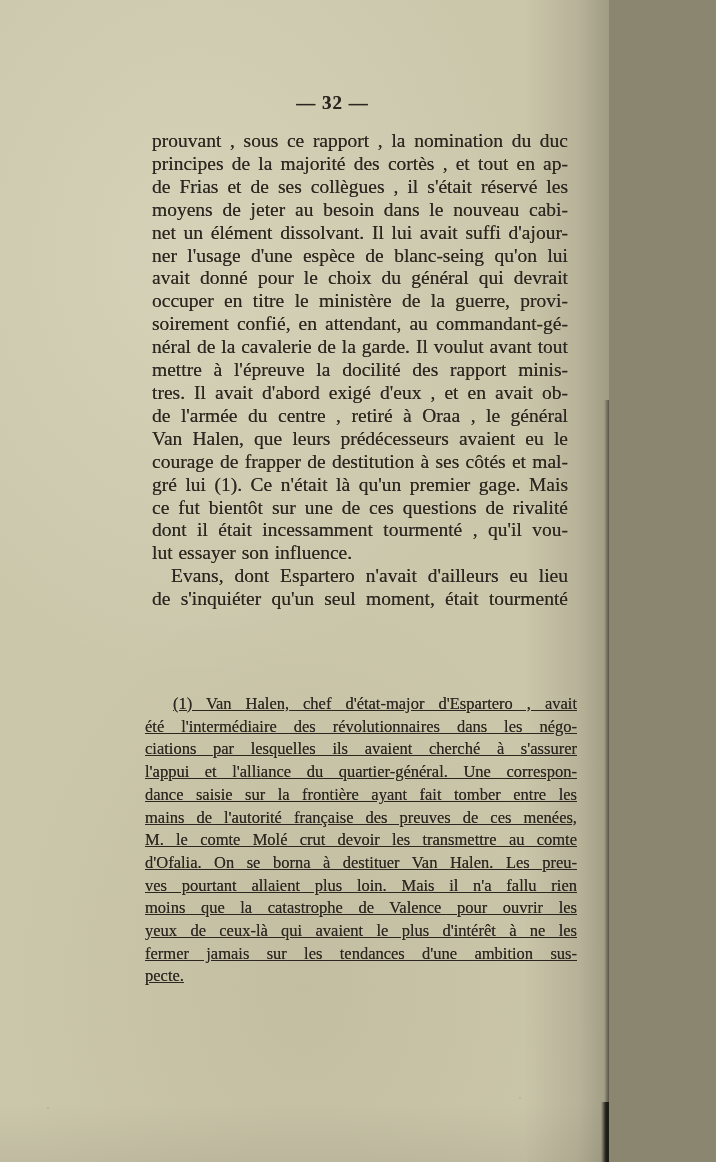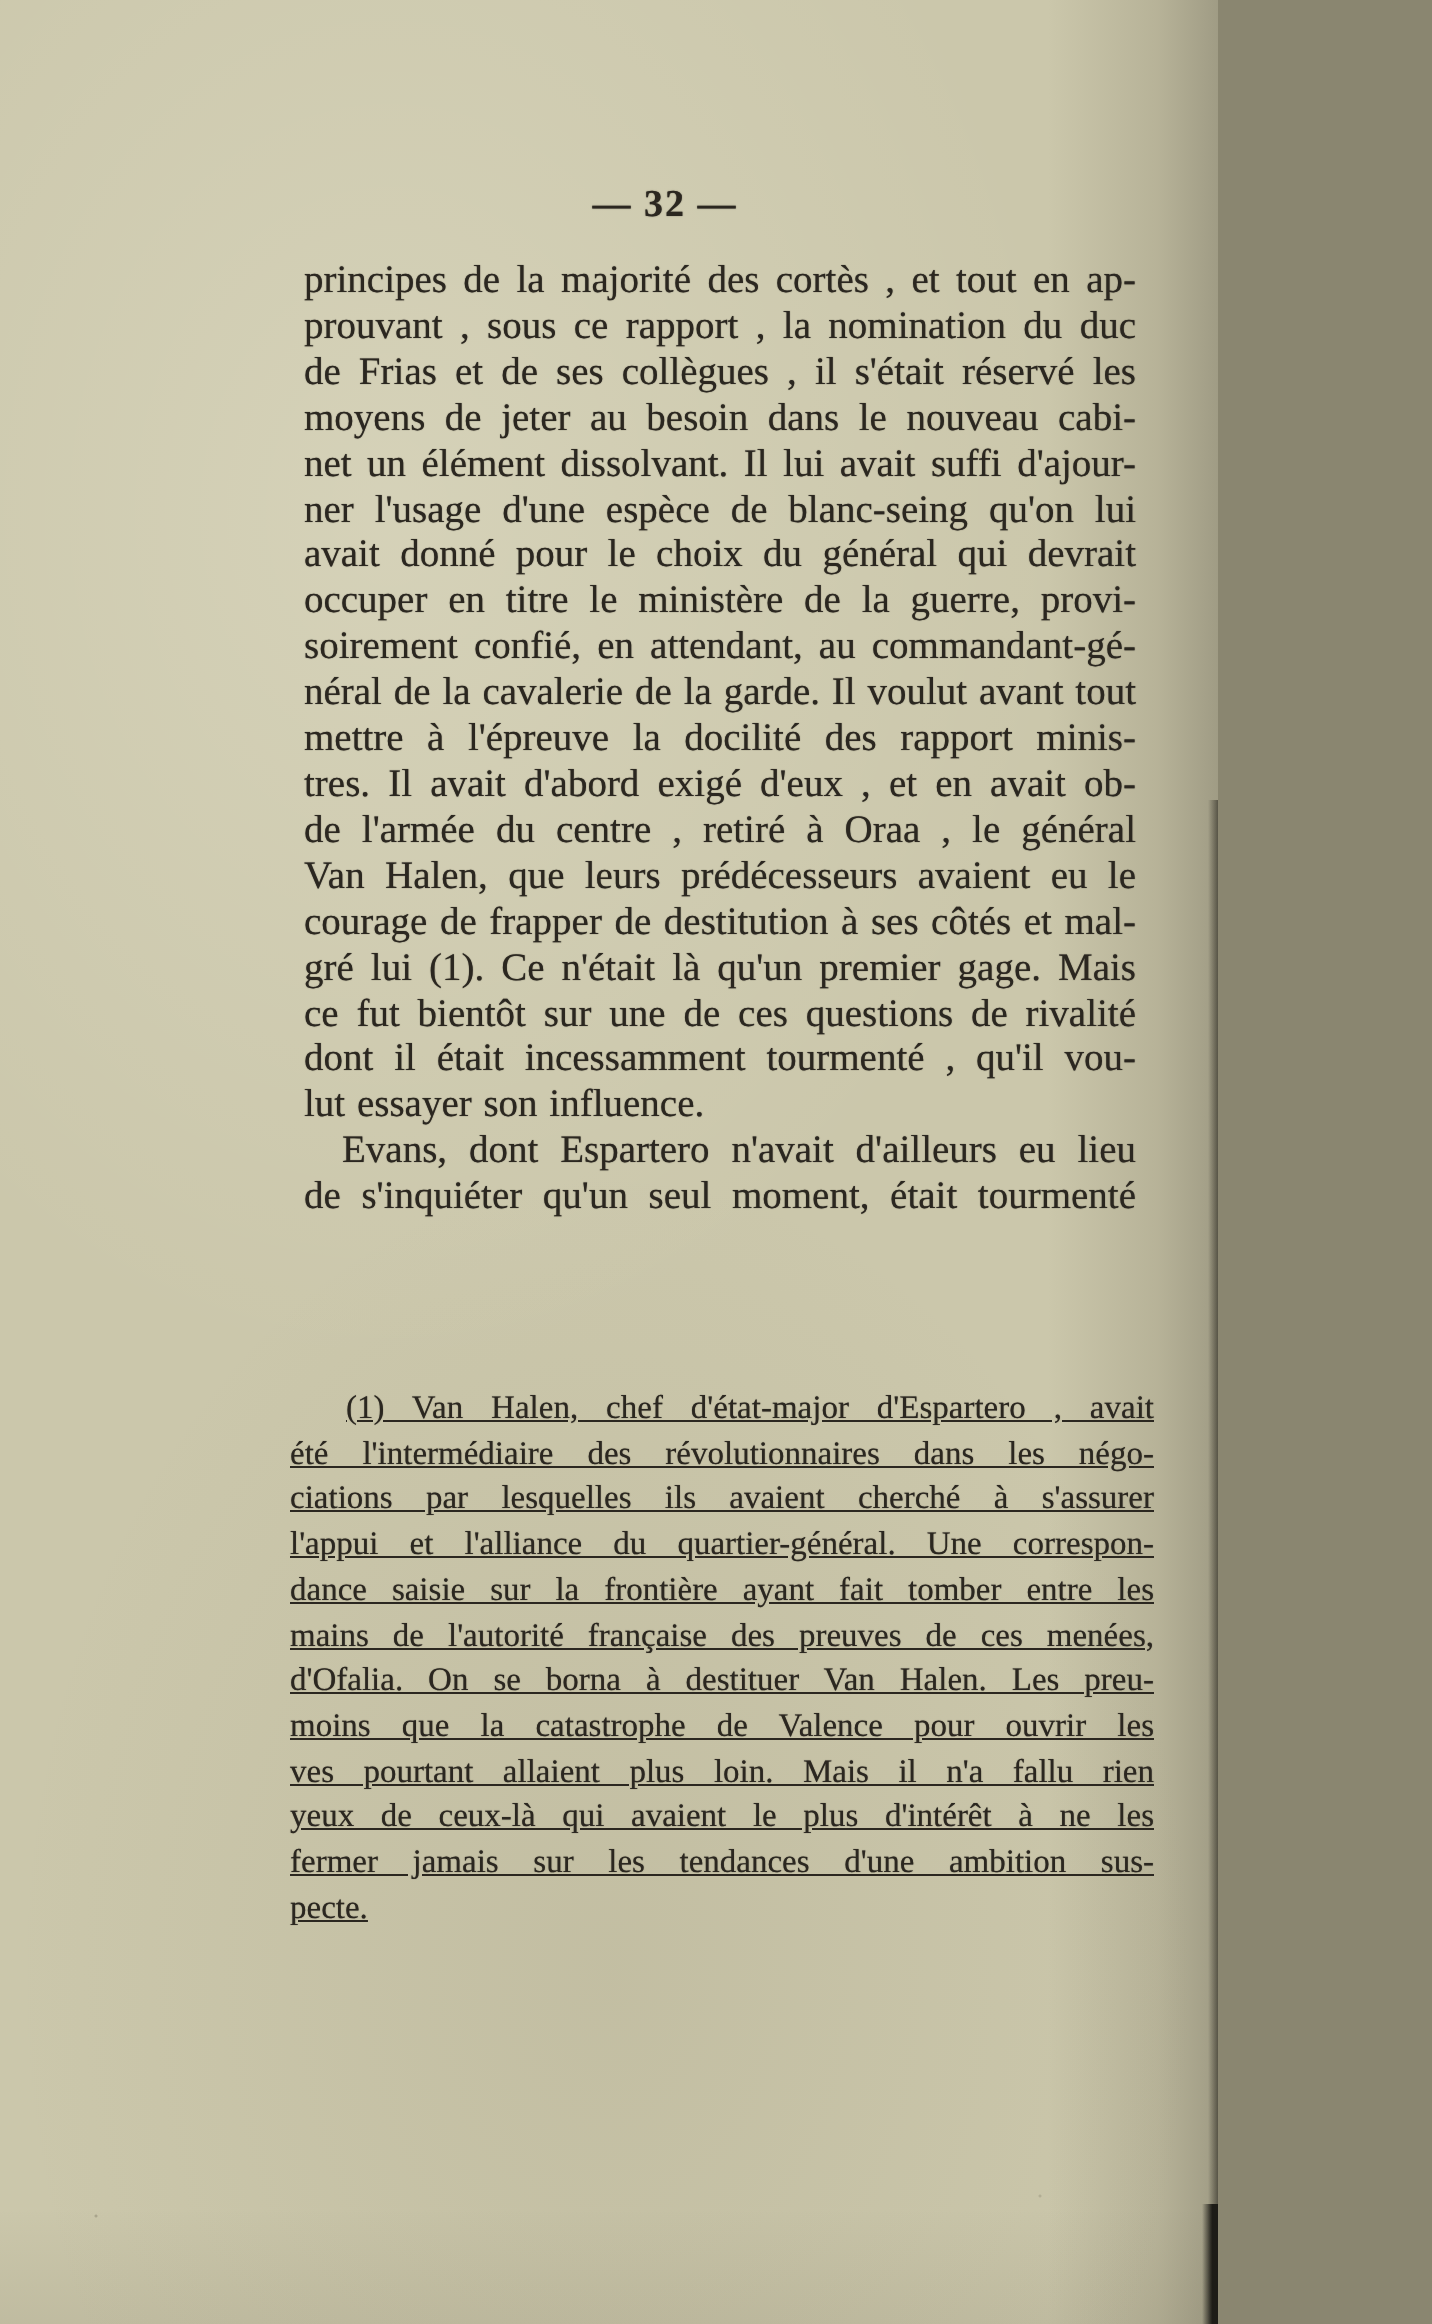--- a/index.html
+++ b/index.html
@@ -62,22 +62,22 @@
 </style>
 </head>
 <body>
 
 <div class="page">
 
   <div class="folio">— 32 —</div>
 
   <div class="body-text">
     <div>
+        <div class="tline">prouvant , sous ce rapport , la nomination du duc</div>
         <div class="tline">principes de la majorité des cortès , et tout en ap-</div>
-        <div class="tline">prouvant , sous ce rapport , la nomination du duc</div>
         <div class="tline">de Frias et de ses collègues , il s'était réservé les</div>
         <div class="tline">moyens de jeter au besoin dans le nouveau cabi-</div>
         <div class="tline">net un élément dissolvant. Il lui avait suffi d'ajour-</div>
         <div class="tline">ner l'usage d'une espèce de blanc-seing qu'on lui</div>
         <div class="tline">avait donné pour le choix du général qui devrait</div>
         <div class="tline">occuper en titre le ministère de la guerre, provi-</div>
         <div class="tline">soirement confié, en attendant, au commandant-gé-</div>
         <div class="tline">néral de la cavalerie de la garde. Il voulut avant tout</div>
         <div class="tline">mettre à l'épreuve la docilité des rapport minis-</div>
         <div class="tline">tres. Il avait d'abord exigé d'eux , et en avait ob-</div>
@@ -96,23 +96,24 @@
   </div>
 
   <div class="footnote-text">
     <div>
         <div class="tline indent">(1) Van Halen, chef d'état-major d'Espartero , avait</div>
         <div class="tline">été l'intermédiaire des révolutionnaires dans les négo-</div>
         <div class="tline">ciations par lesquelles ils avaient cherché à s'assurer</div>
         <div class="tline">l'appui et l'alliance du quartier-général. Une correspon-</div>
         <div class="tline">dance saisie sur la frontière ayant fait tomber entre les</div>
         <div class="tline">mains de l'autorité française des preuves de ces menées,</div>
+        <div class="tline">M. le comte Molé crut devoir les transmettre au comte</div>
         <div class="tline">d'Ofalia. On se borna à destituer Van Halen. Les preu-</div>
+        <div class="tline">ves pourtant allaient plus loin. Mais il n'a fallu rien</div>
         <div class="tline">moins que la catastrophe de Valence pour ouvrir les</div>
-        <div class="tline">ves pourtant allaient plus loin. Mais il n'a fallu rien</div>
         <div class="tline">yeux de ceux-là qui avaient le plus d'intérêt à ne les</div>
         <div class="tline">fermer jamais sur les tendances d'une ambition sus-</div>
         <div class="tline short">pecte.</div>
       </div>
   </div>
 
   <div class="edge-strip"></div>
   <div class="edge-corner"></div>
 </div>
 

